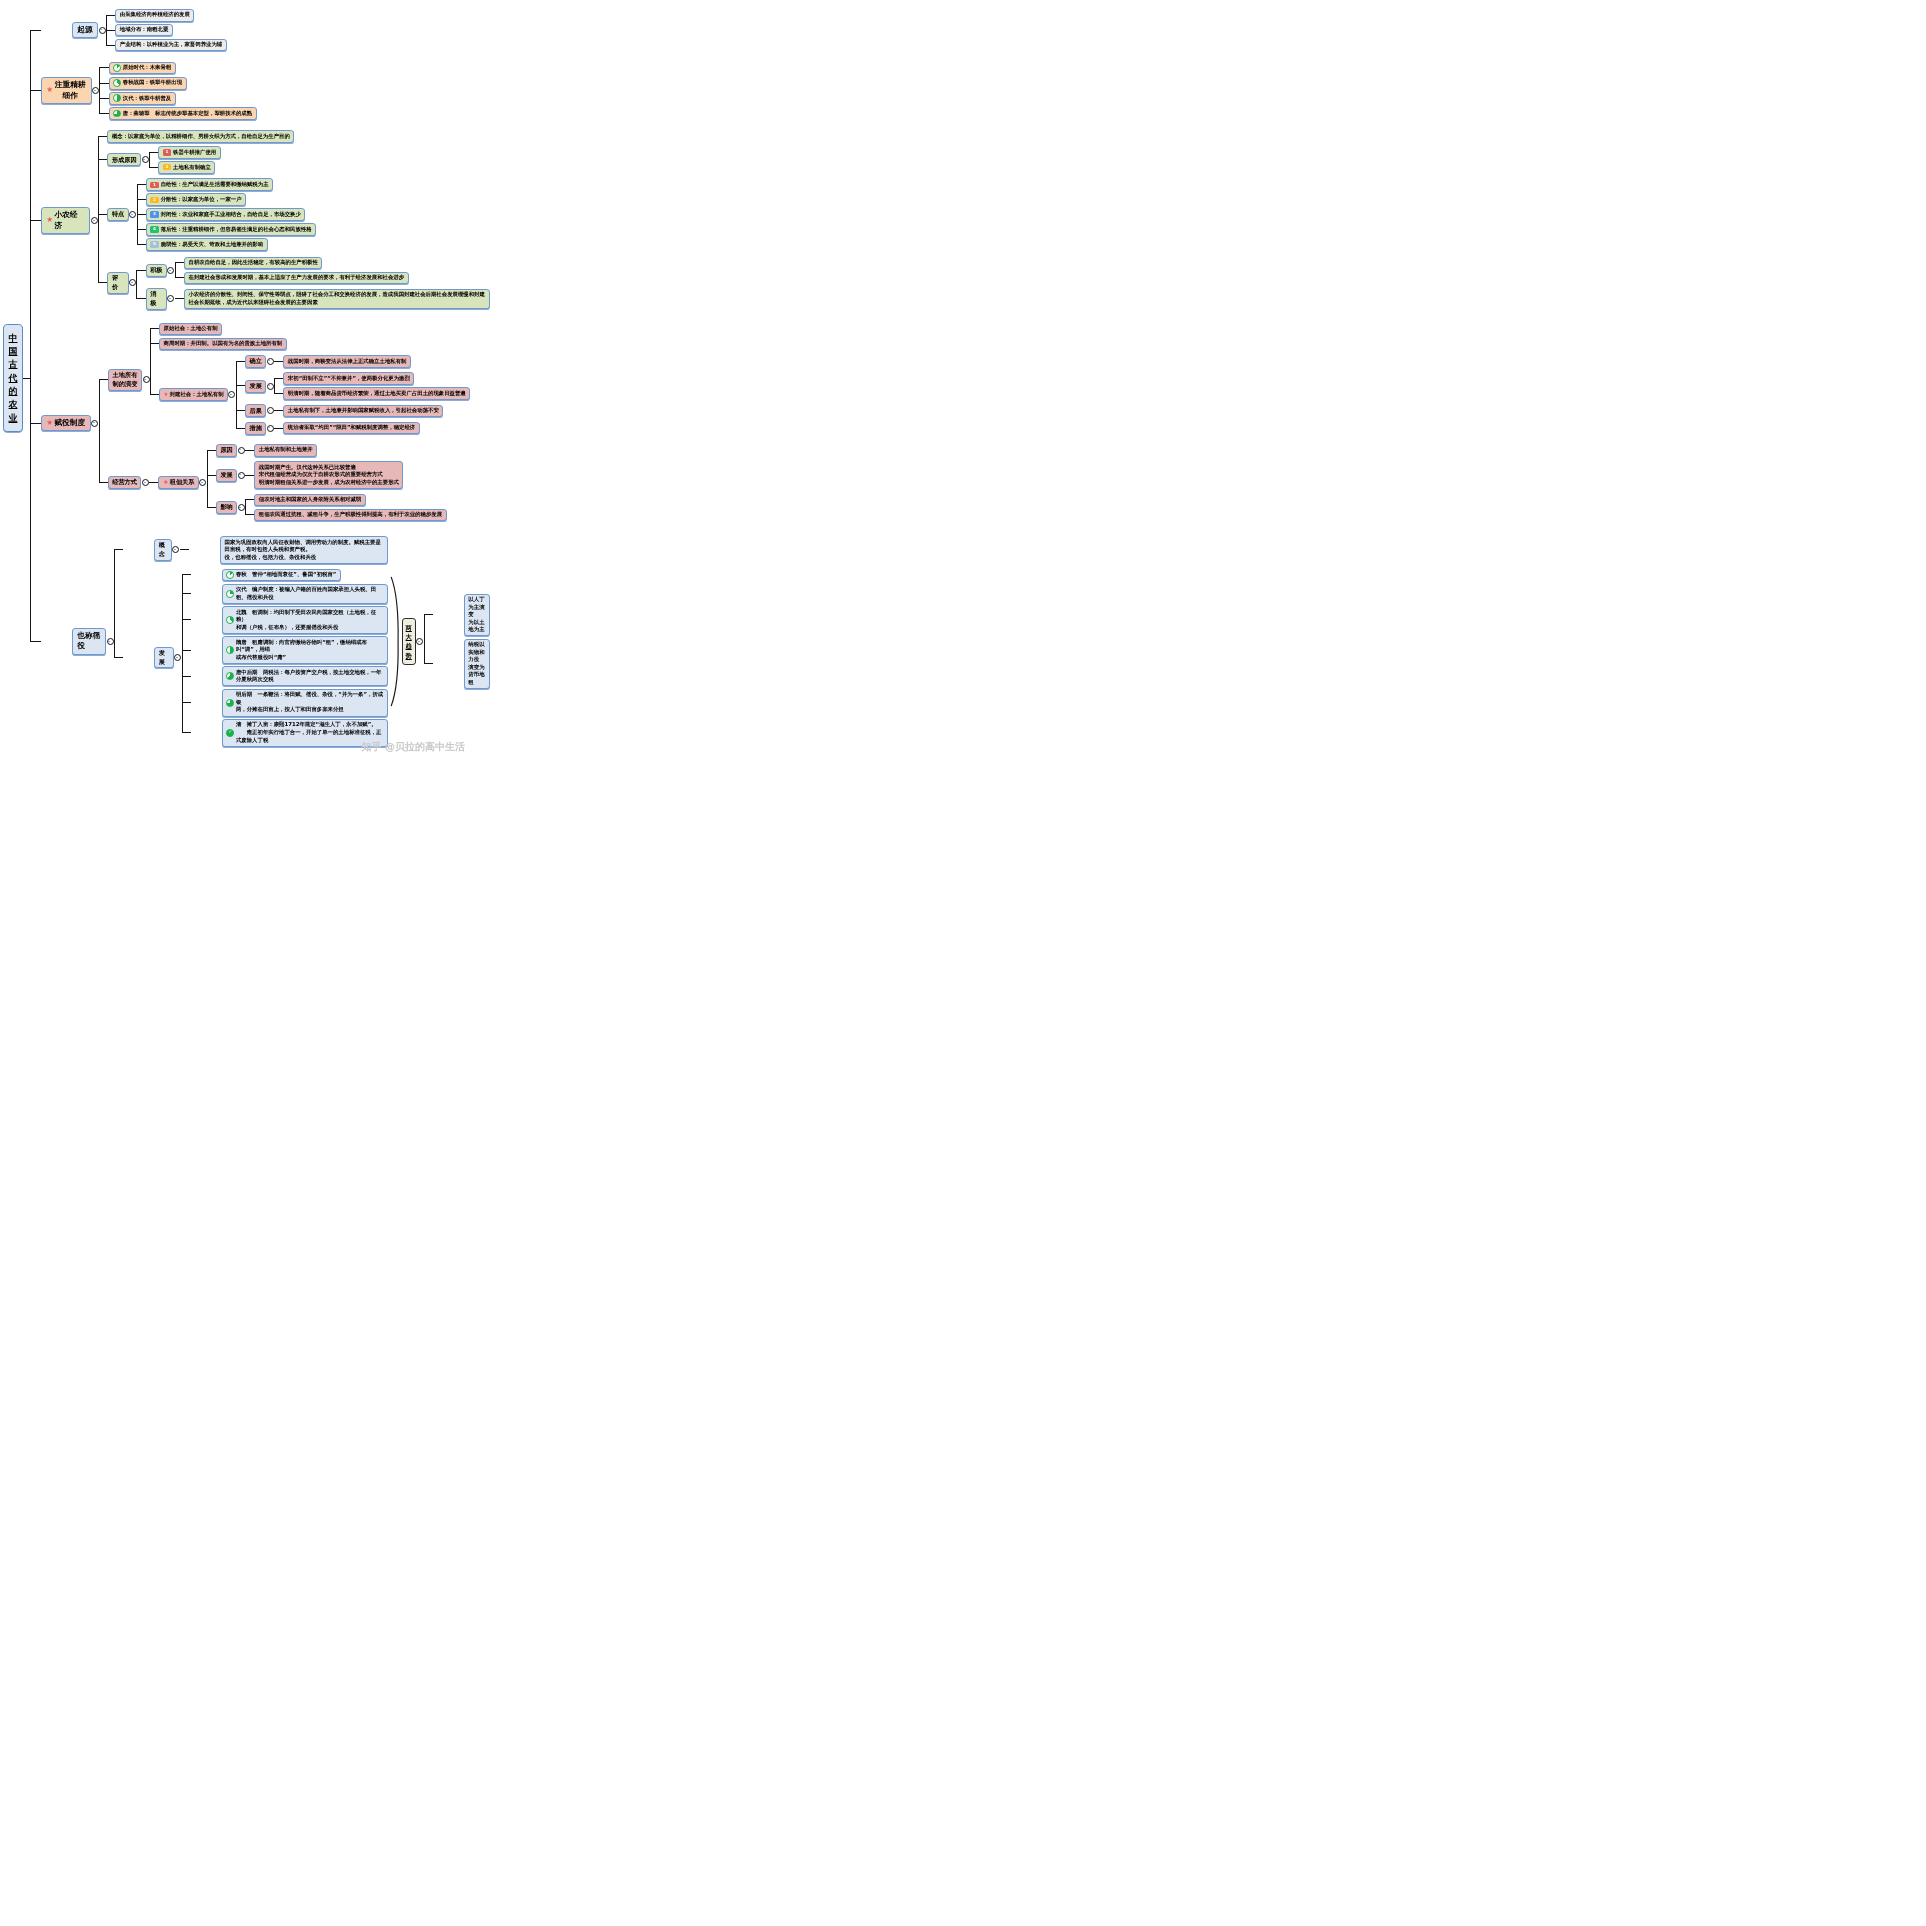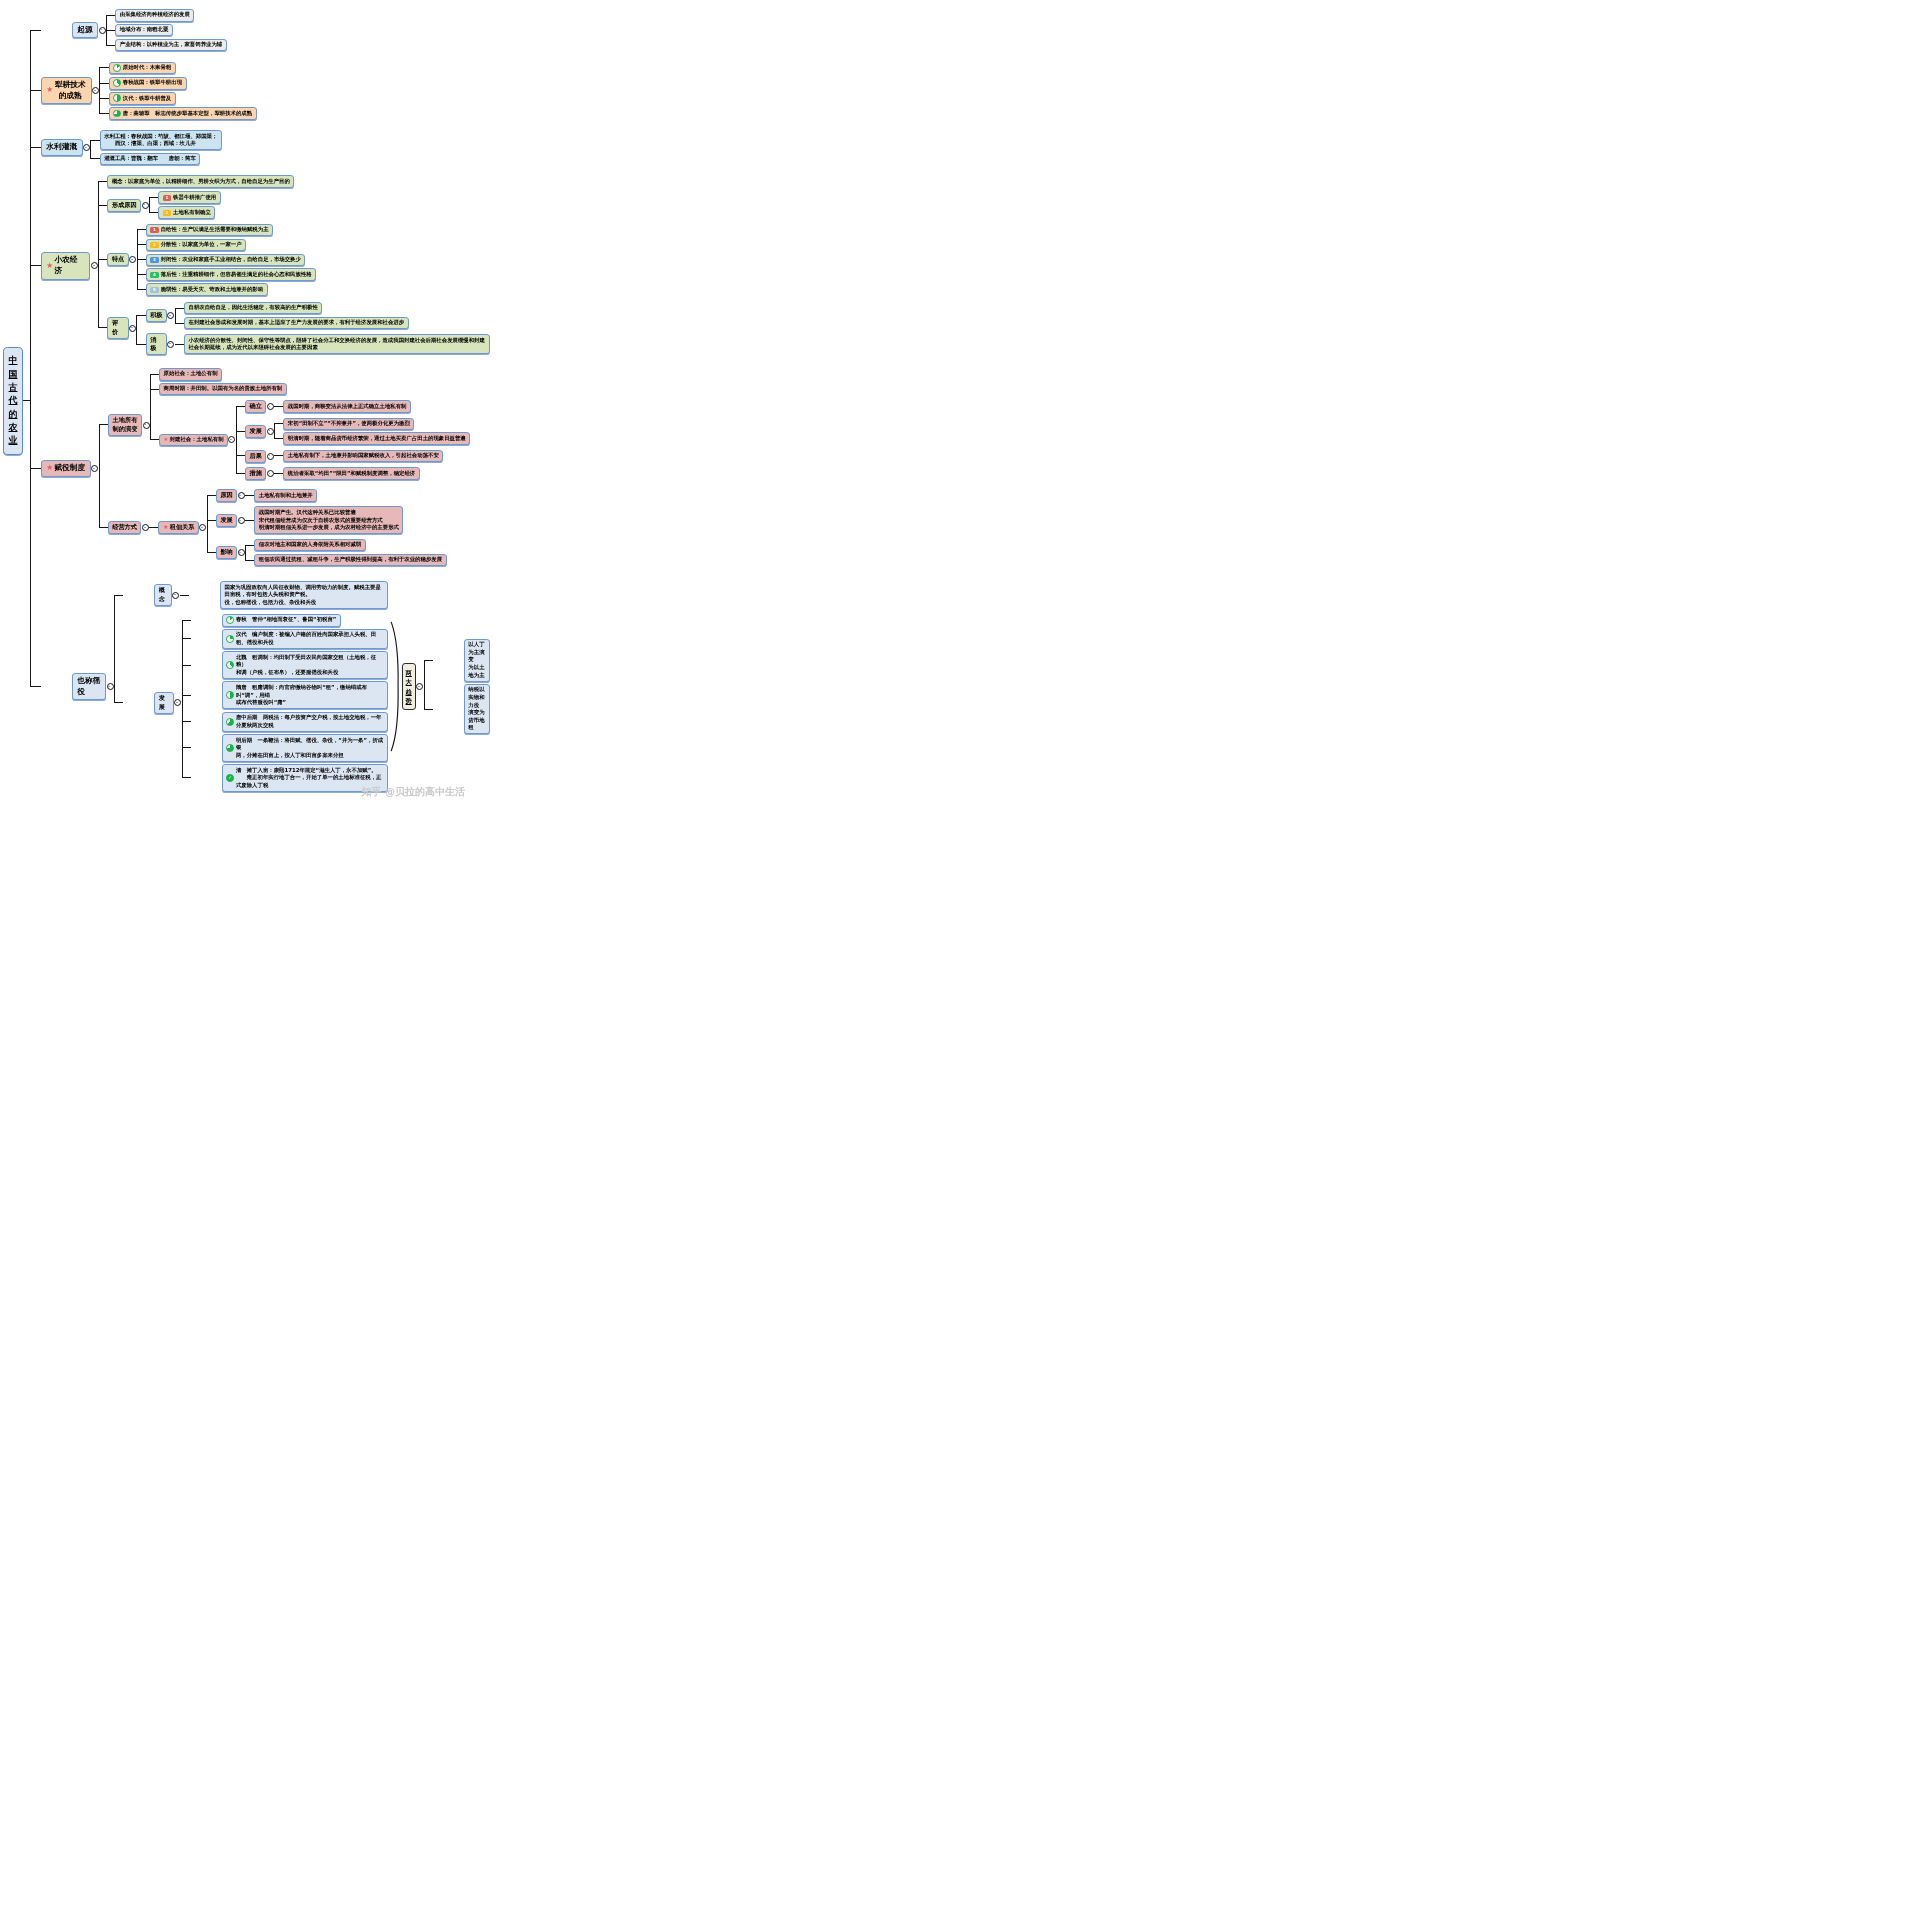--- a/index.html
+++ b/index.html
@@ -81,52 +81,39 @@
           </div>
         <div class="kid">
             <div class="bx c-gray leaf"><span class="txt">产业结构：以种植业为主，家畜饲养业为辅</span></div>
           </div>
       </div>
     </div>
 
     <div class="kid">
       <div class="bx c-peach main-lbl">
         <span class="star">★</span>
-        <span class="wrap4">犁耕技术的成熟</span>
+        <span class="wrap4">注重精耕细作</span>
       </div>
       <div class="dot"></div>
       <div class="kids">
         <div class="kid">
             <div class="bx c-peach leaf"><span class="pie p18"></span><span class="txt">原始时代：木耒骨耜</span></div>
           </div>
         <div class="kid">
             <div class="bx c-peach leaf"><span class="pie p38"></span><span class="txt">春秋战国：铁犁牛耕出现</span></div>
           </div>
         <div class="kid">
             <div class="bx c-peach leaf"><span class="pie p12"></span><span class="txt">汉代：铁犁牛耕普及</span></div>
           </div>
         <div class="kid">
             <div class="bx c-peach leaf"><span class="pie p34"></span><span class="txt">唐：曲辕犁　标志传统步犁基本定型，犁耕技术的成熟</span></div>
           </div>
       </div>
     </div>
 
-    <div class="kid">
-      <div class="bx c-cyan main-lbl"><span>水利灌溉</span></div>
-      <div class="dot"></div>
-      <div class="kids">
-        <div class="kid">
-            <div class="bx c-cyan leaf"><span class="txt">水利工程：春秋战国：芍陂、都江堰、郑国渠；
-　　西汉：漕渠、白渠；西域：坎儿井</span></div>
-          </div>
-        <div class="kid">
-            <div class="bx c-cyan leaf"><span class="txt">灌溉工具：曹魏：翻车　　唐朝：筒车</span></div>
-          </div>
-      </div>
-    </div>
 
     <div class="kid">
       <div class="bx c-green main-lbl">
         <span class="star">★</span>
         <span>小农经济</span>
       </div>
       <div class="dot"></div>
       <div class="kids">
         <div class="kid">
           <div class="bx c-green leaf"><span class="txt">概念：以家庭为单位，以精耕细作、男耕女织为方式，自给自足为生产目的</span></div>

